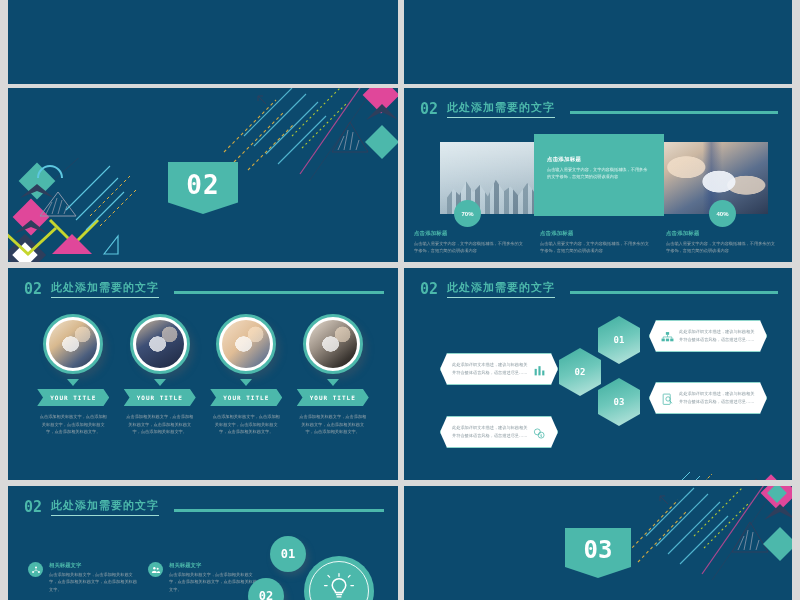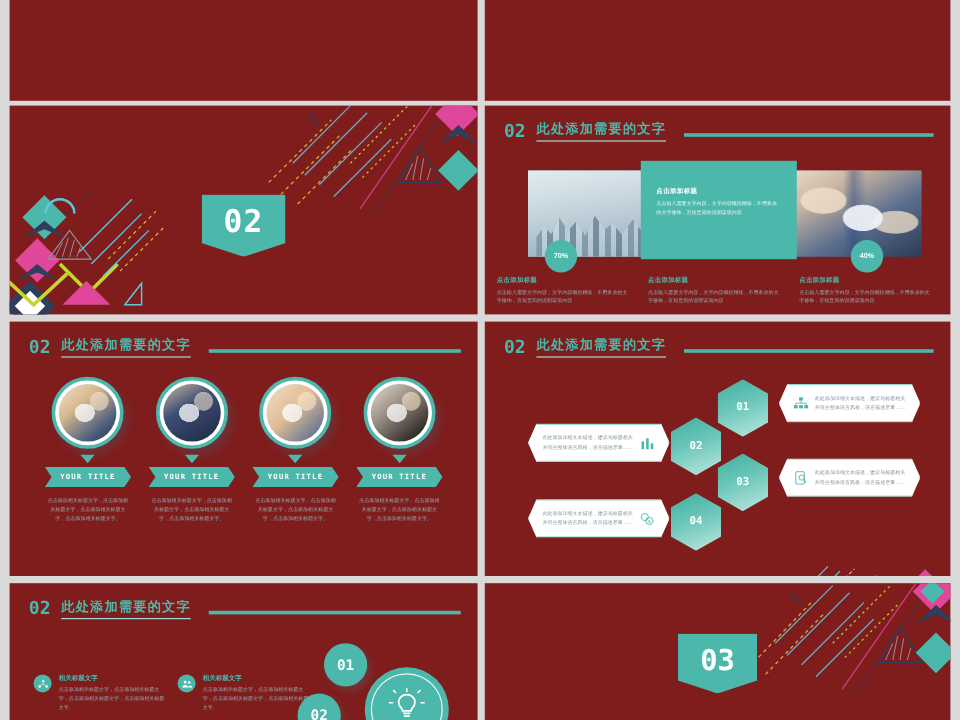--- a/index.html
+++ b/index.html
@@ -10,21 +10,21 @@
     overflow: hidden;
   }
   .page {
     position: relative;
     width: 800px; height: 600px;
     background: #d9d9d9;
   }
   
   .slide {
     position: absolute;
-    background: #7f1d1d;
+    background: #0c4a6e;
     overflow: hidden;
   }
   .col-l { left: 8px;  width: 390px; }
   .col-r { left: 404px; width: 388px; }
 
   
   .s-top-l { top: -60px; height: 144px; }
   .s-top-r { top: -60px; height: 144px; }
 
   
@@ -404,21 +404,20 @@
     <div class="sl-head">
       <div class="sl-num">02</div>
       <div class="sl-title">此处添加需要的文字</div>
       <div class="sl-rule"></div>
     </div>
 
     <div class="hexwrap">
       <div class="hex" style="left:194px;top:48px">01</div>
       <div class="hex" style="left:155px;top:80px">02</div>
       <div class="hex" style="left:194px;top:110px">03</div>
-      <div class="hex" style="left:155px;top:143px">04</div>
 
       <div class="hexlabel" style="left:245px;top:52px">
         <span class="ico">
           <svg viewBox="0 0 24 24" width="13" height="13">
               <rect x="9" y="2" width="6" height="5" fill="#4cb8ab"></rect>
               <rect x="1" y="14" width="6" height="5" fill="#4cb8ab"></rect>
               <rect x="9" y="14" width="6" height="5" fill="#4cb8ab"></rect>
               <rect x="17" y="14" width="6" height="5" fill="#4cb8ab"></rect>
               <path d="M12 7v4M4 14v-3h16v3" stroke="#4cb8ab" stroke-width="1.3" fill="none"></path>
             </svg>

